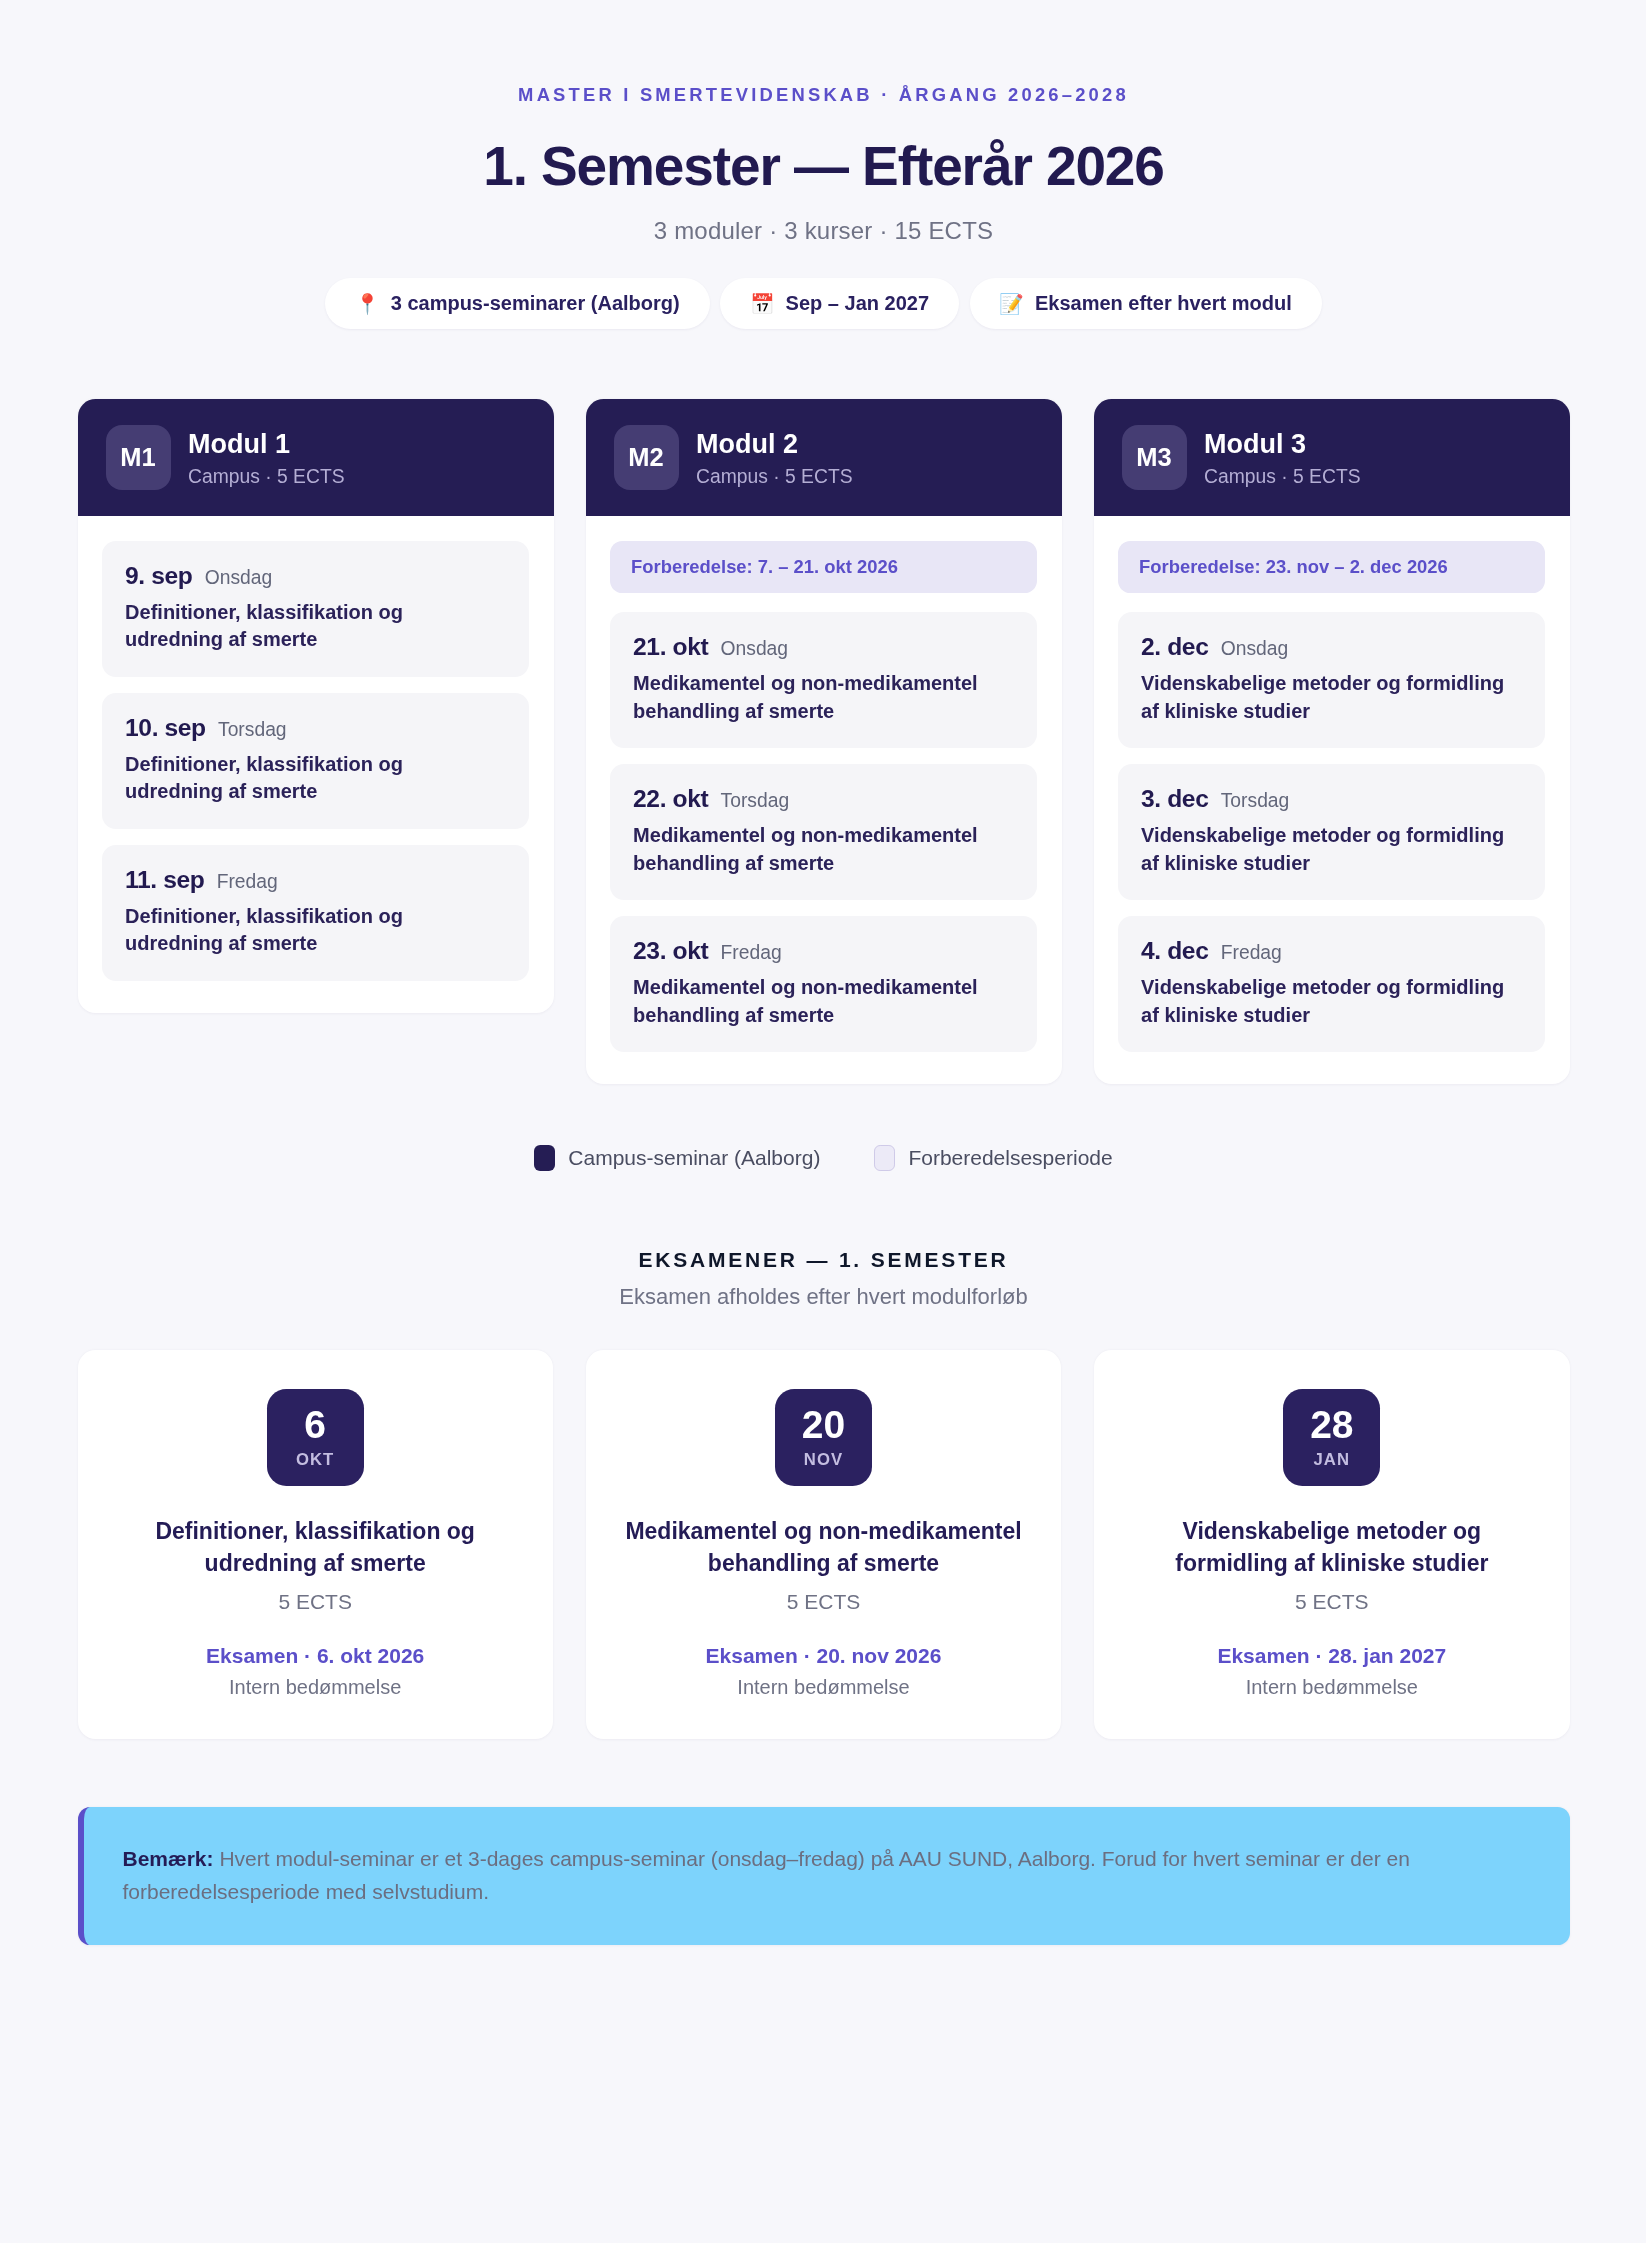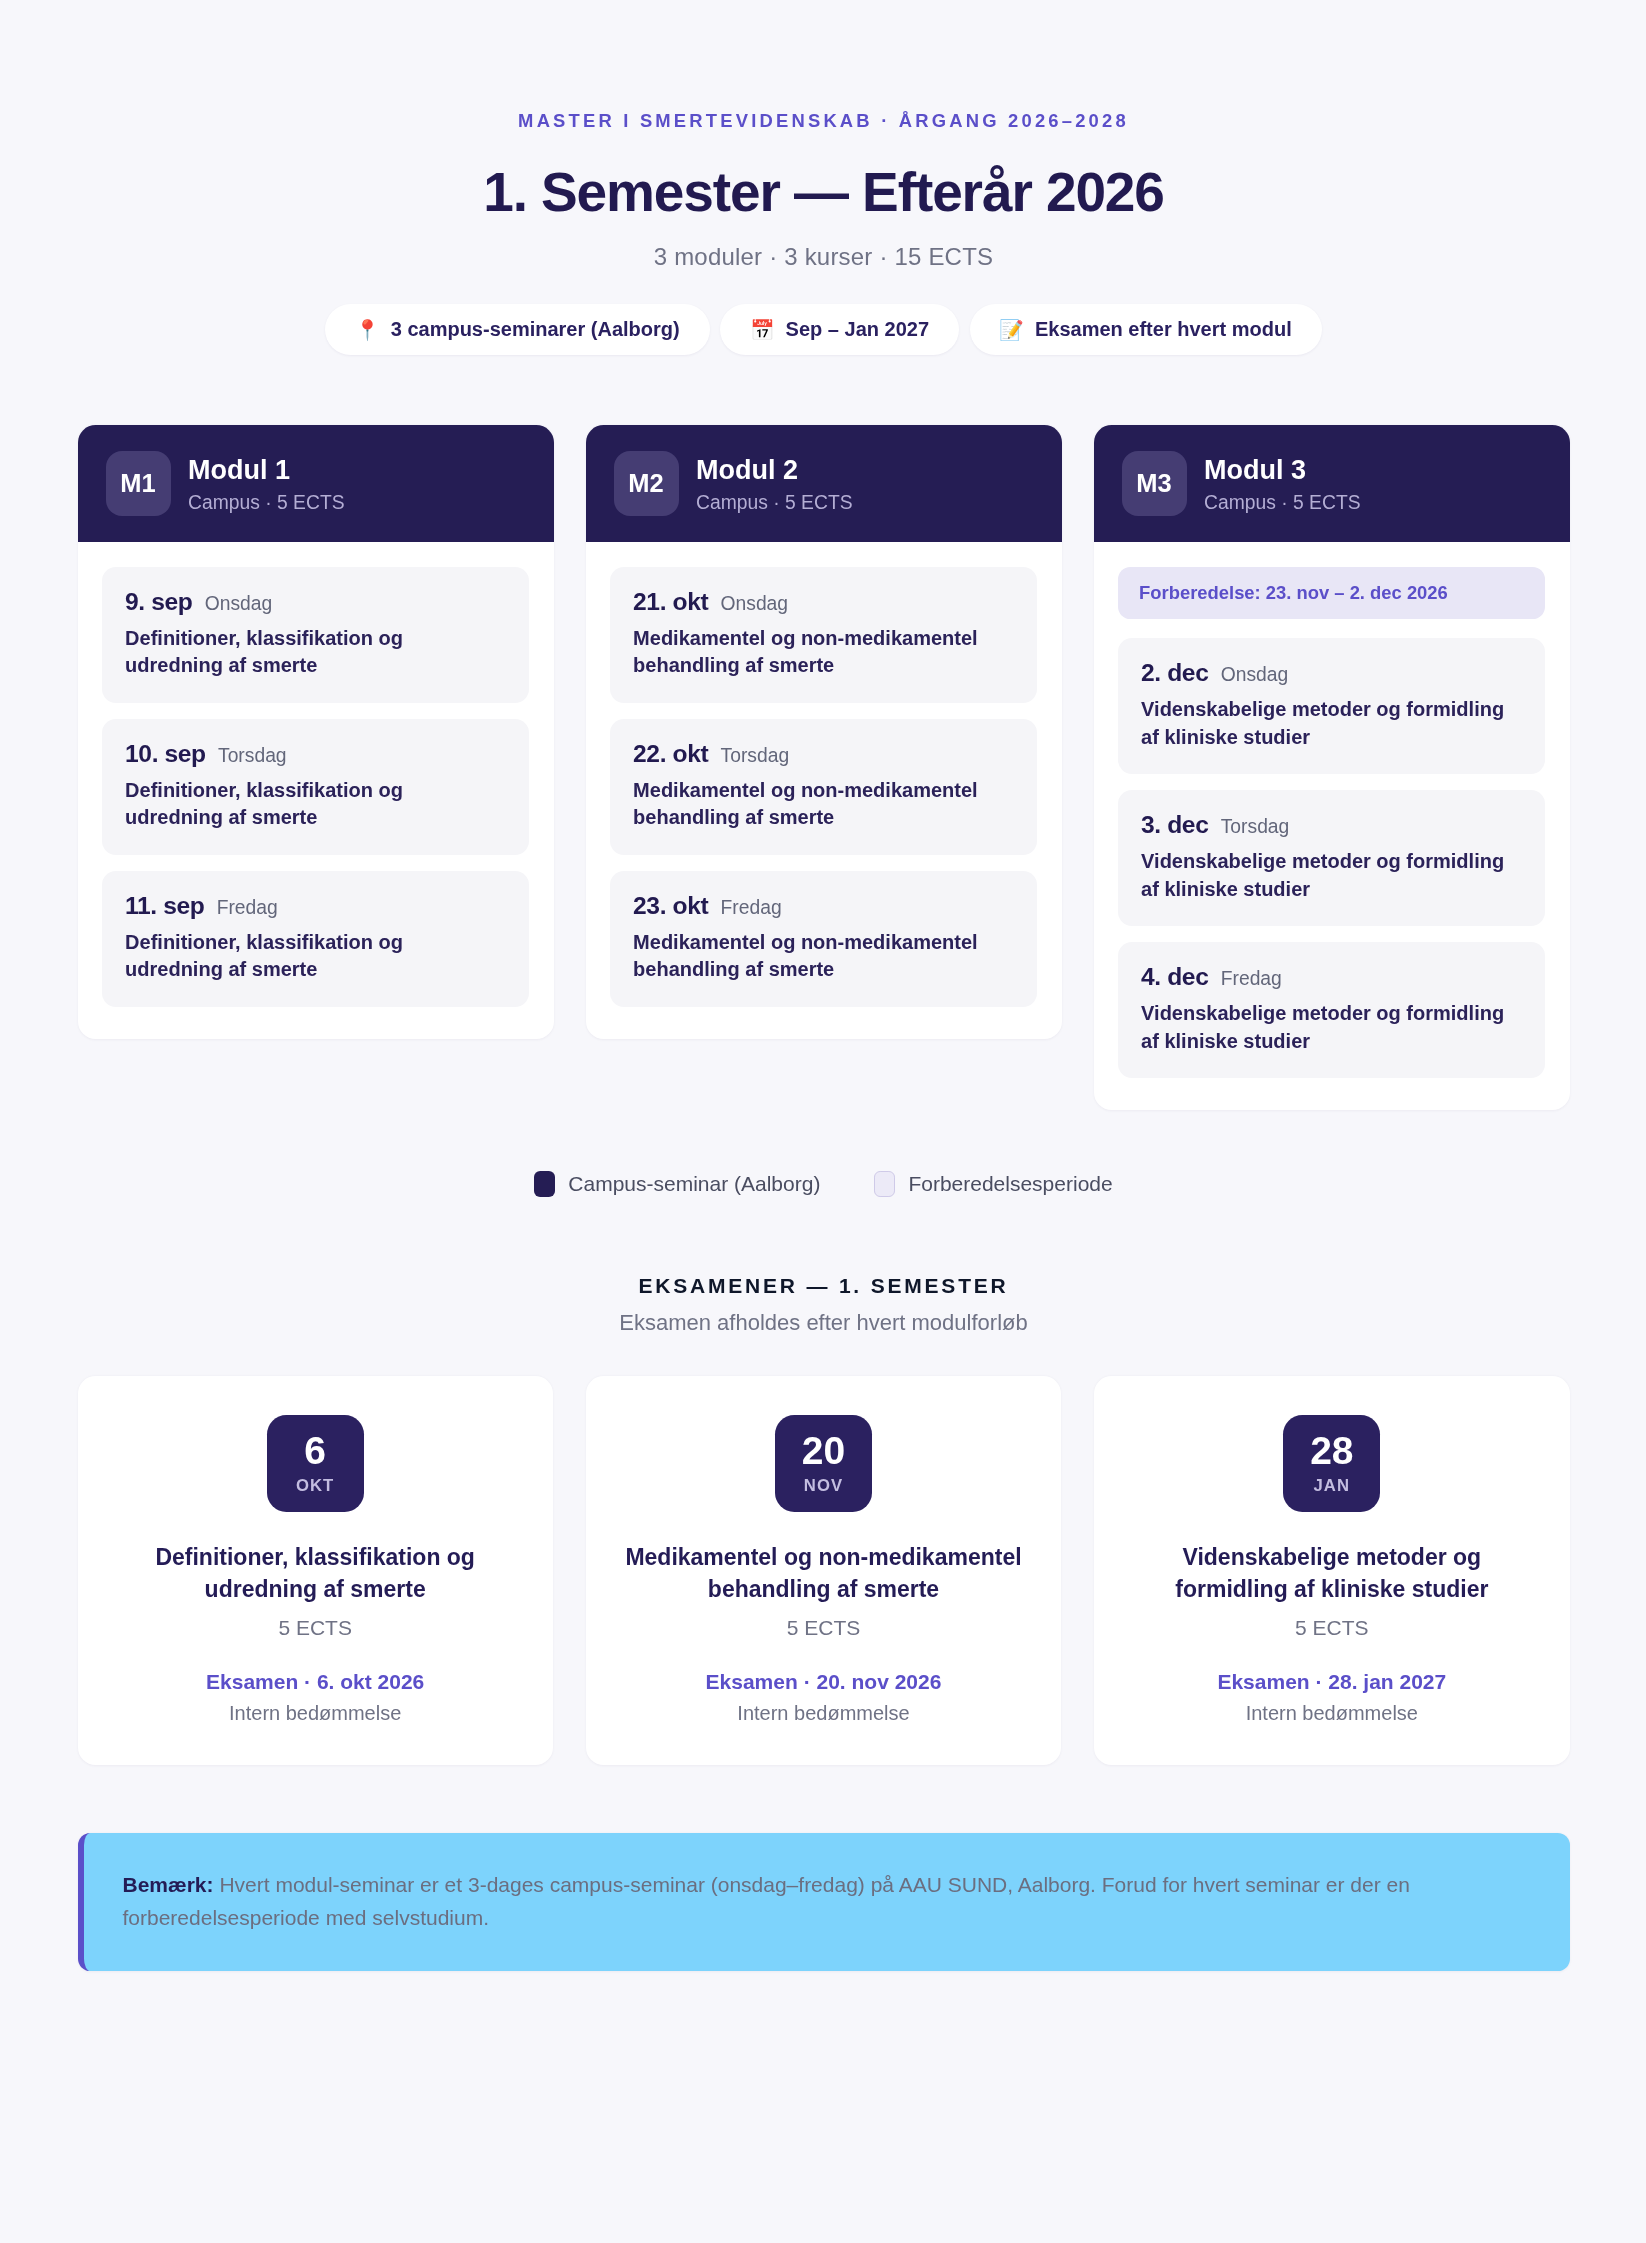--- a/index.html
+++ b/index.html
@@ -27,21 +27,20 @@
     text-align: center;
     padding-top: 84px;
   }
 
   .eyebrow {
     font-size: 18.4px;
     font-weight: bold;
     letter-spacing: 3.2px;
     color: #5b4fc9;
     text-transform: uppercase;
-    margin-top: 26px;
   }
 
   .title {
     margin-top: 28px;
     font-size: 55px;
     font-weight: bold;
     letter-spacing: -1.1px;
     color: #221a50;
   }
 
@@ -370,20 +369,21 @@
 
     <div class="module-card">
       <div class="module-head">
         <div class="module-badge">M2</div>
         <div>
           <div class="module-name">Modul 2</div>
           <div class="module-meta">Campus · 5 ECTS</div>
         </div>
       </div>
       <div class="module-body">
+        <div class="prep-chip">Forberedelse: 7. – 21. okt 2026</div>
 
         <div class="session">
           <div class="session-top">
             <span class="session-date">21. okt</span>
             <span class="session-weekday">Onsdag</span>
           </div>
           <div class="session-course">Medikamentel og non-medikamentel behandling af smerte</div>
         </div>
 
         <div class="session">

